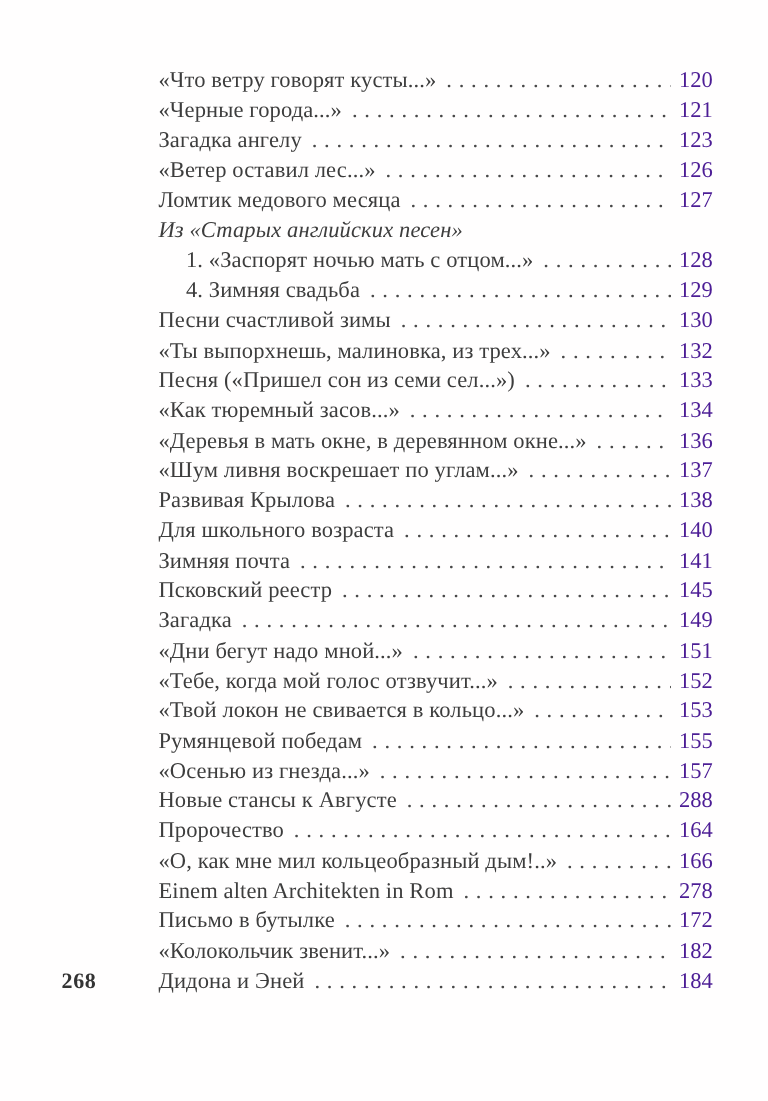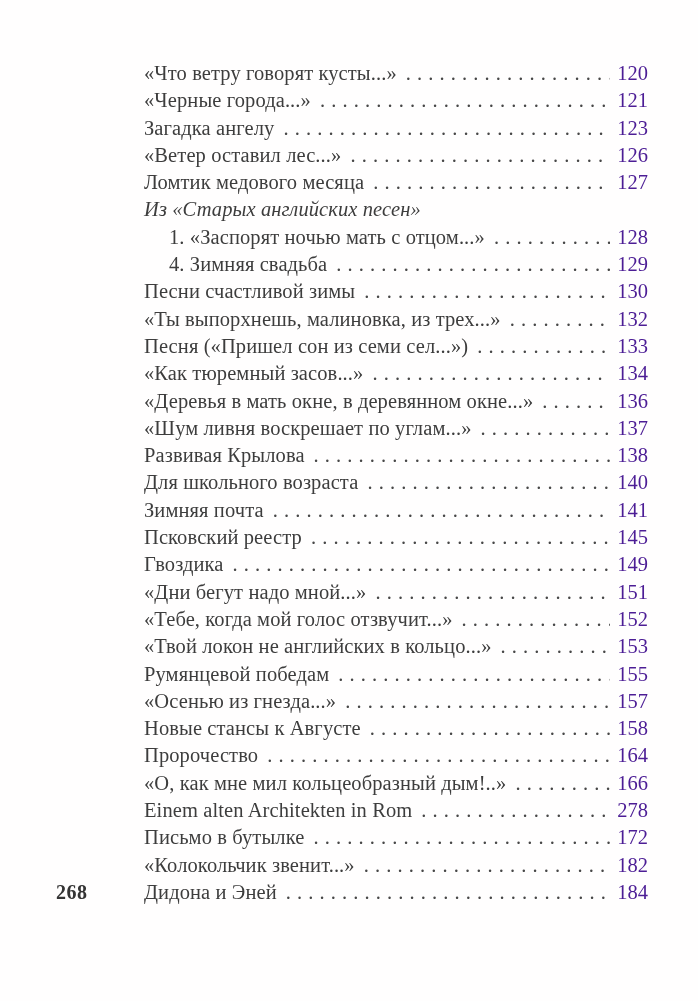--- a/index.html
+++ b/index.html
@@ -159,53 +159,53 @@
         <span class="title">Зимняя почта</span>
         <span class="leader">. . . . . . . . . . . . . . . . . . . . . . . . . . . . . . . . . . . . . . . . . . . . . . . . . . . . . . . . . . . . . . . . . . . . . . . . . . . . . . . .</span>
         <span class="page-num">141</span>
       </div>
       <div class="toc-row normal">
         <span class="title">Псковский реестр</span>
         <span class="leader">. . . . . . . . . . . . . . . . . . . . . . . . . . . . . . . . . . . . . . . . . . . . . . . . . . . . . . . . . . . . . . . . . . . . . . . . . . . . . . . .</span>
         <span class="page-num">145</span>
       </div>
       <div class="toc-row normal">
-        <span class="title">Гвоздика</span>
+        <span class="title">Загадка</span>
         <span class="leader">. . . . . . . . . . . . . . . . . . . . . . . . . . . . . . . . . . . . . . . . . . . . . . . . . . . . . . . . . . . . . . . . . . . . . . . . . . . . . . . .</span>
         <span class="page-num">149</span>
       </div>
       <div class="toc-row normal">
         <span class="title">«Дни бегут надо мной...»</span>
         <span class="leader">. . . . . . . . . . . . . . . . . . . . . . . . . . . . . . . . . . . . . . . . . . . . . . . . . . . . . . . . . . . . . . . . . . . . . . . . . . . . . . . .</span>
         <span class="page-num">151</span>
       </div>
       <div class="toc-row normal">
         <span class="title">«Тебе, когда мой голос отзвучит...»</span>
         <span class="leader">. . . . . . . . . . . . . . . . . . . . . . . . . . . . . . . . . . . . . . . . . . . . . . . . . . . . . . . . . . . . . . . . . . . . . . . . . . . . . . . .</span>
         <span class="page-num">152</span>
       </div>
       <div class="toc-row normal">
-        <span class="title">«Твой локон не английских в кольцо...»</span>
+        <span class="title">«Твой локон не свивается в кольцо...»</span>
         <span class="leader">. . . . . . . . . . . . . . . . . . . . . . . . . . . . . . . . . . . . . . . . . . . . . . . . . . . . . . . . . . . . . . . . . . . . . . . . . . . . . . . .</span>
         <span class="page-num">153</span>
       </div>
       <div class="toc-row normal">
         <span class="title">Румянцевой победам</span>
         <span class="leader">. . . . . . . . . . . . . . . . . . . . . . . . . . . . . . . . . . . . . . . . . . . . . . . . . . . . . . . . . . . . . . . . . . . . . . . . . . . . . . . .</span>
         <span class="page-num">155</span>
       </div>
       <div class="toc-row normal">
         <span class="title">«Осенью из гнезда...»</span>
         <span class="leader">. . . . . . . . . . . . . . . . . . . . . . . . . . . . . . . . . . . . . . . . . . . . . . . . . . . . . . . . . . . . . . . . . . . . . . . . . . . . . . . .</span>
         <span class="page-num">157</span>
       </div>
       <div class="toc-row normal">
         <span class="title">Новые стансы к Августе</span>
         <span class="leader">. . . . . . . . . . . . . . . . . . . . . . . . . . . . . . . . . . . . . . . . . . . . . . . . . . . . . . . . . . . . . . . . . . . . . . . . . . . . . . . .</span>
-        <span class="page-num">158</span>
+        <span class="page-num">288</span>
       </div>
       <div class="toc-row normal">
         <span class="title">Пророчество</span>
         <span class="leader">. . . . . . . . . . . . . . . . . . . . . . . . . . . . . . . . . . . . . . . . . . . . . . . . . . . . . . . . . . . . . . . . . . . . . . . . . . . . . . . .</span>
         <span class="page-num">164</span>
       </div>
       <div class="toc-row normal">
         <span class="title">«О, как мне мил кольцеобразный дым!..»</span>
         <span class="leader">. . . . . . . . . . . . . . . . . . . . . . . . . . . . . . . . . . . . . . . . . . . . . . . . . . . . . . . . . . . . . . . . . . . . . . . . . . . . . . . .</span>
         <span class="page-num">166</span>

